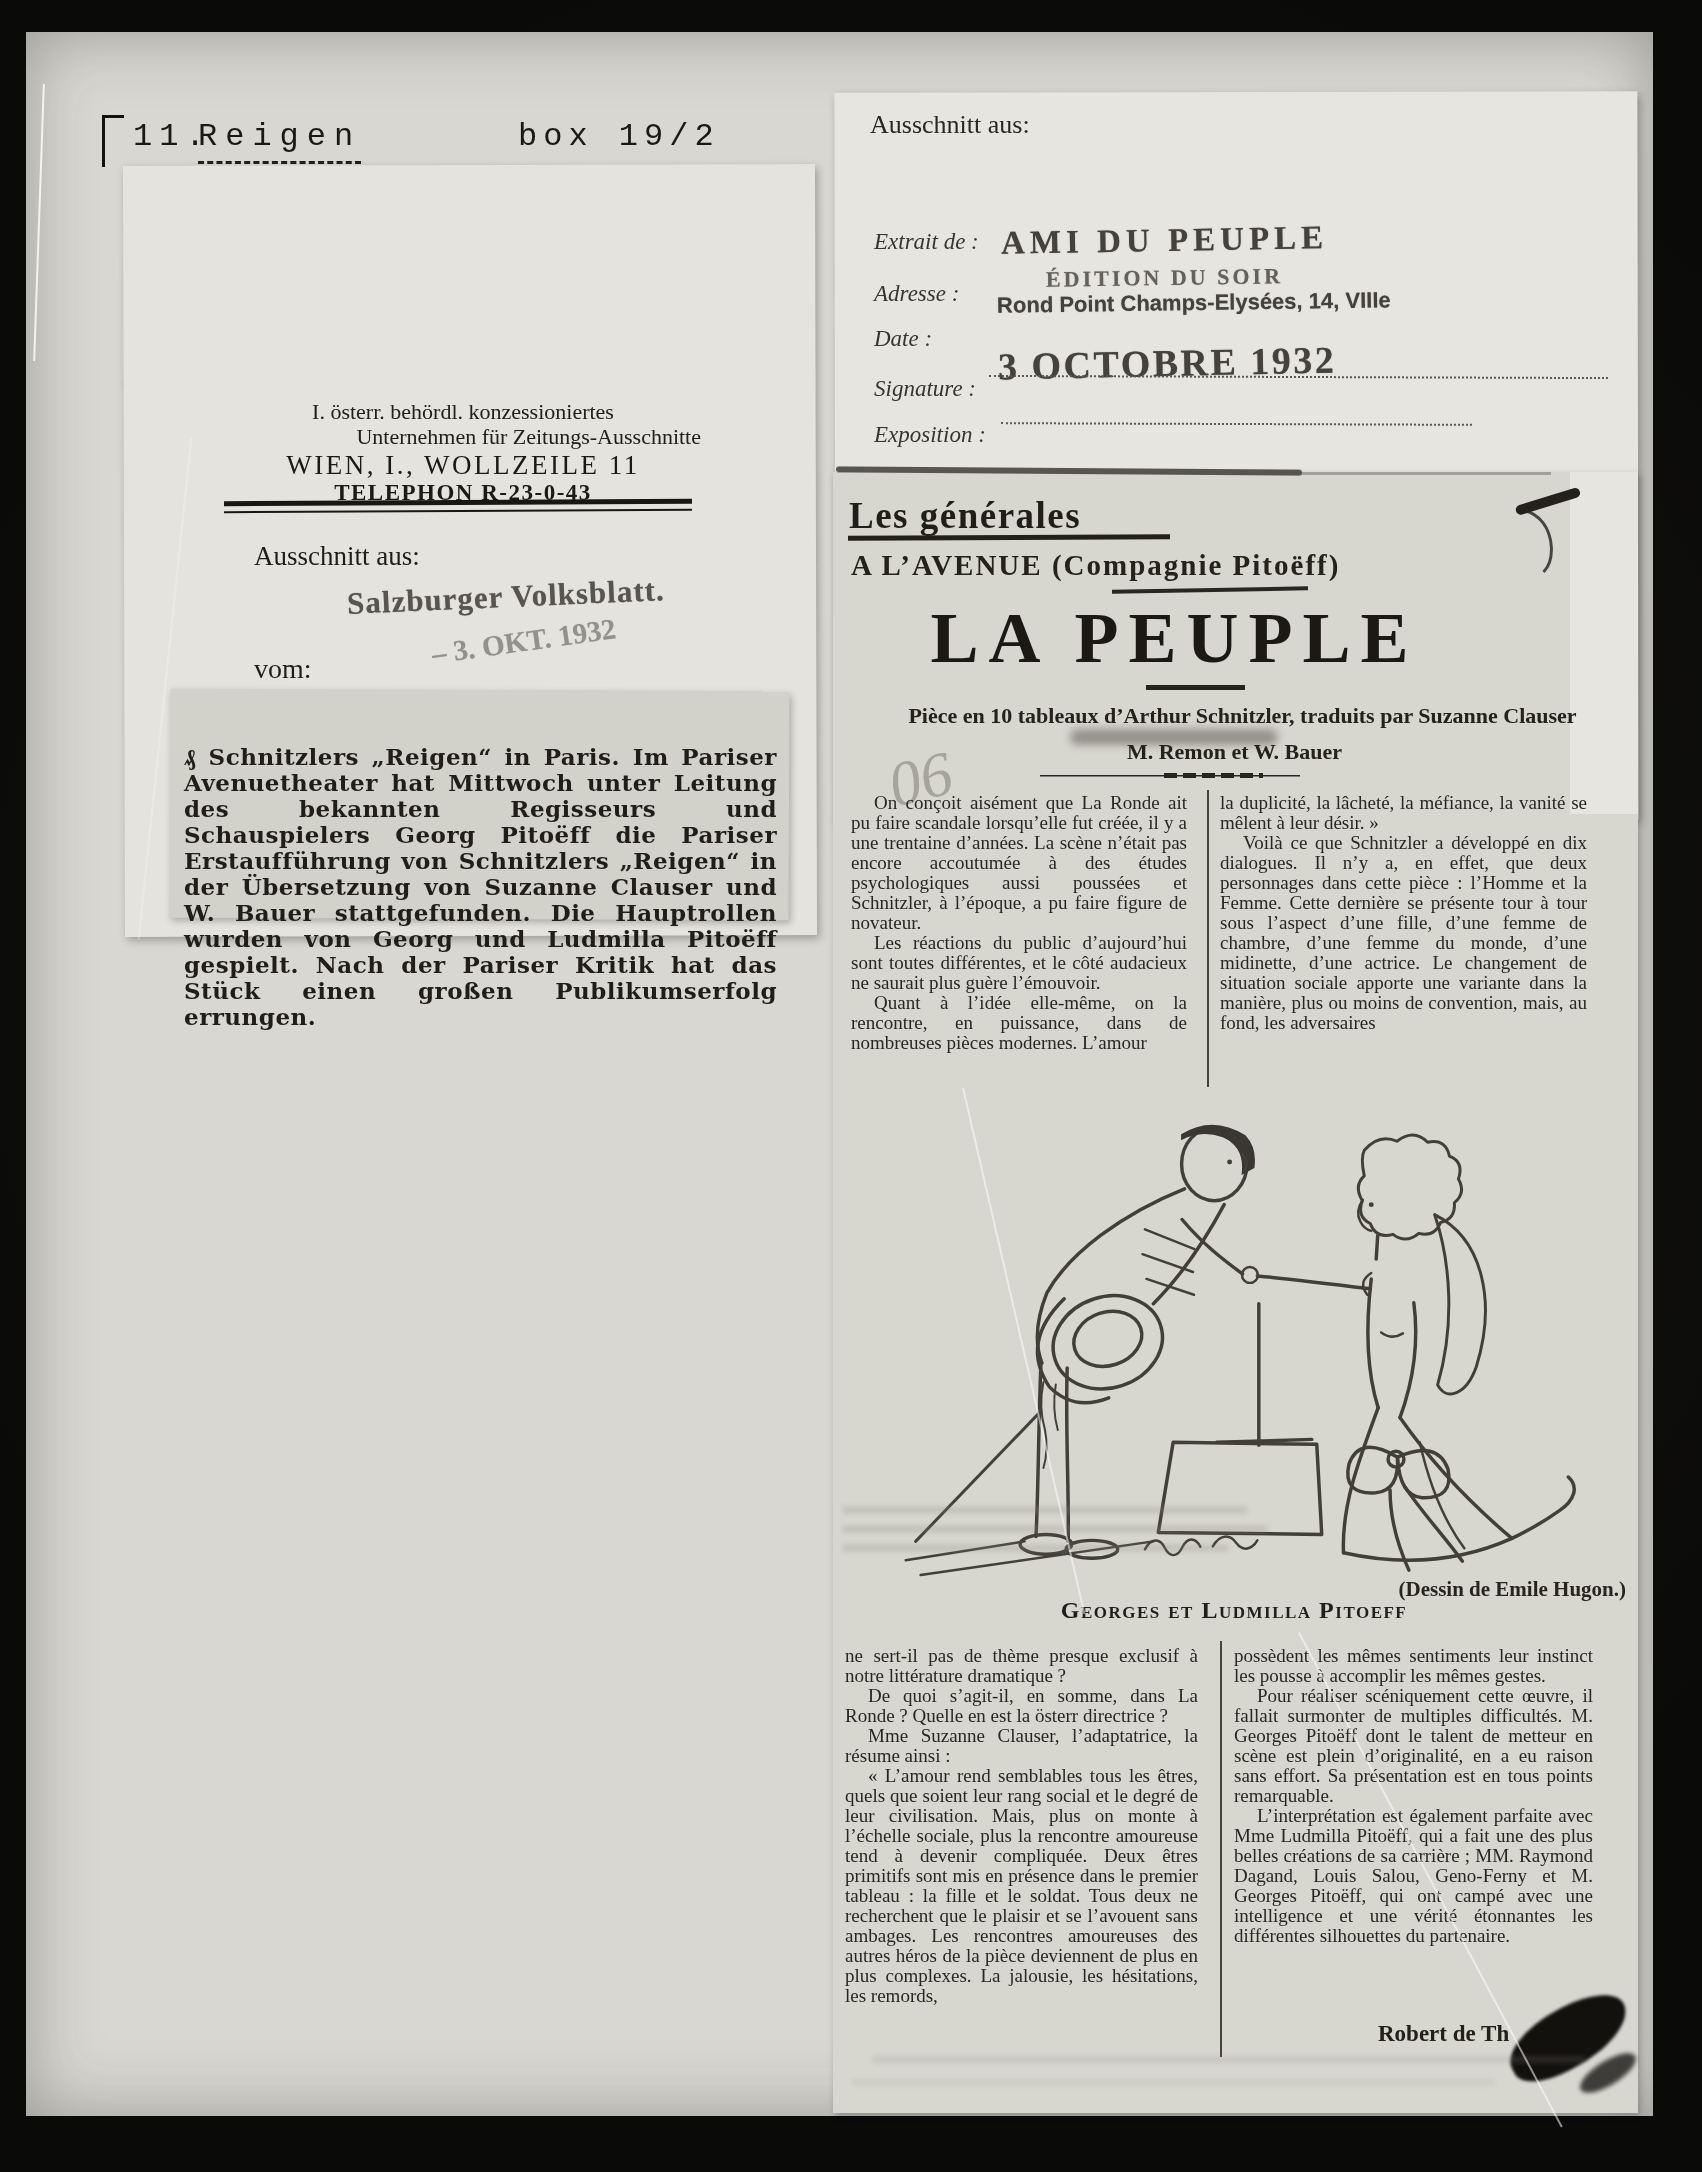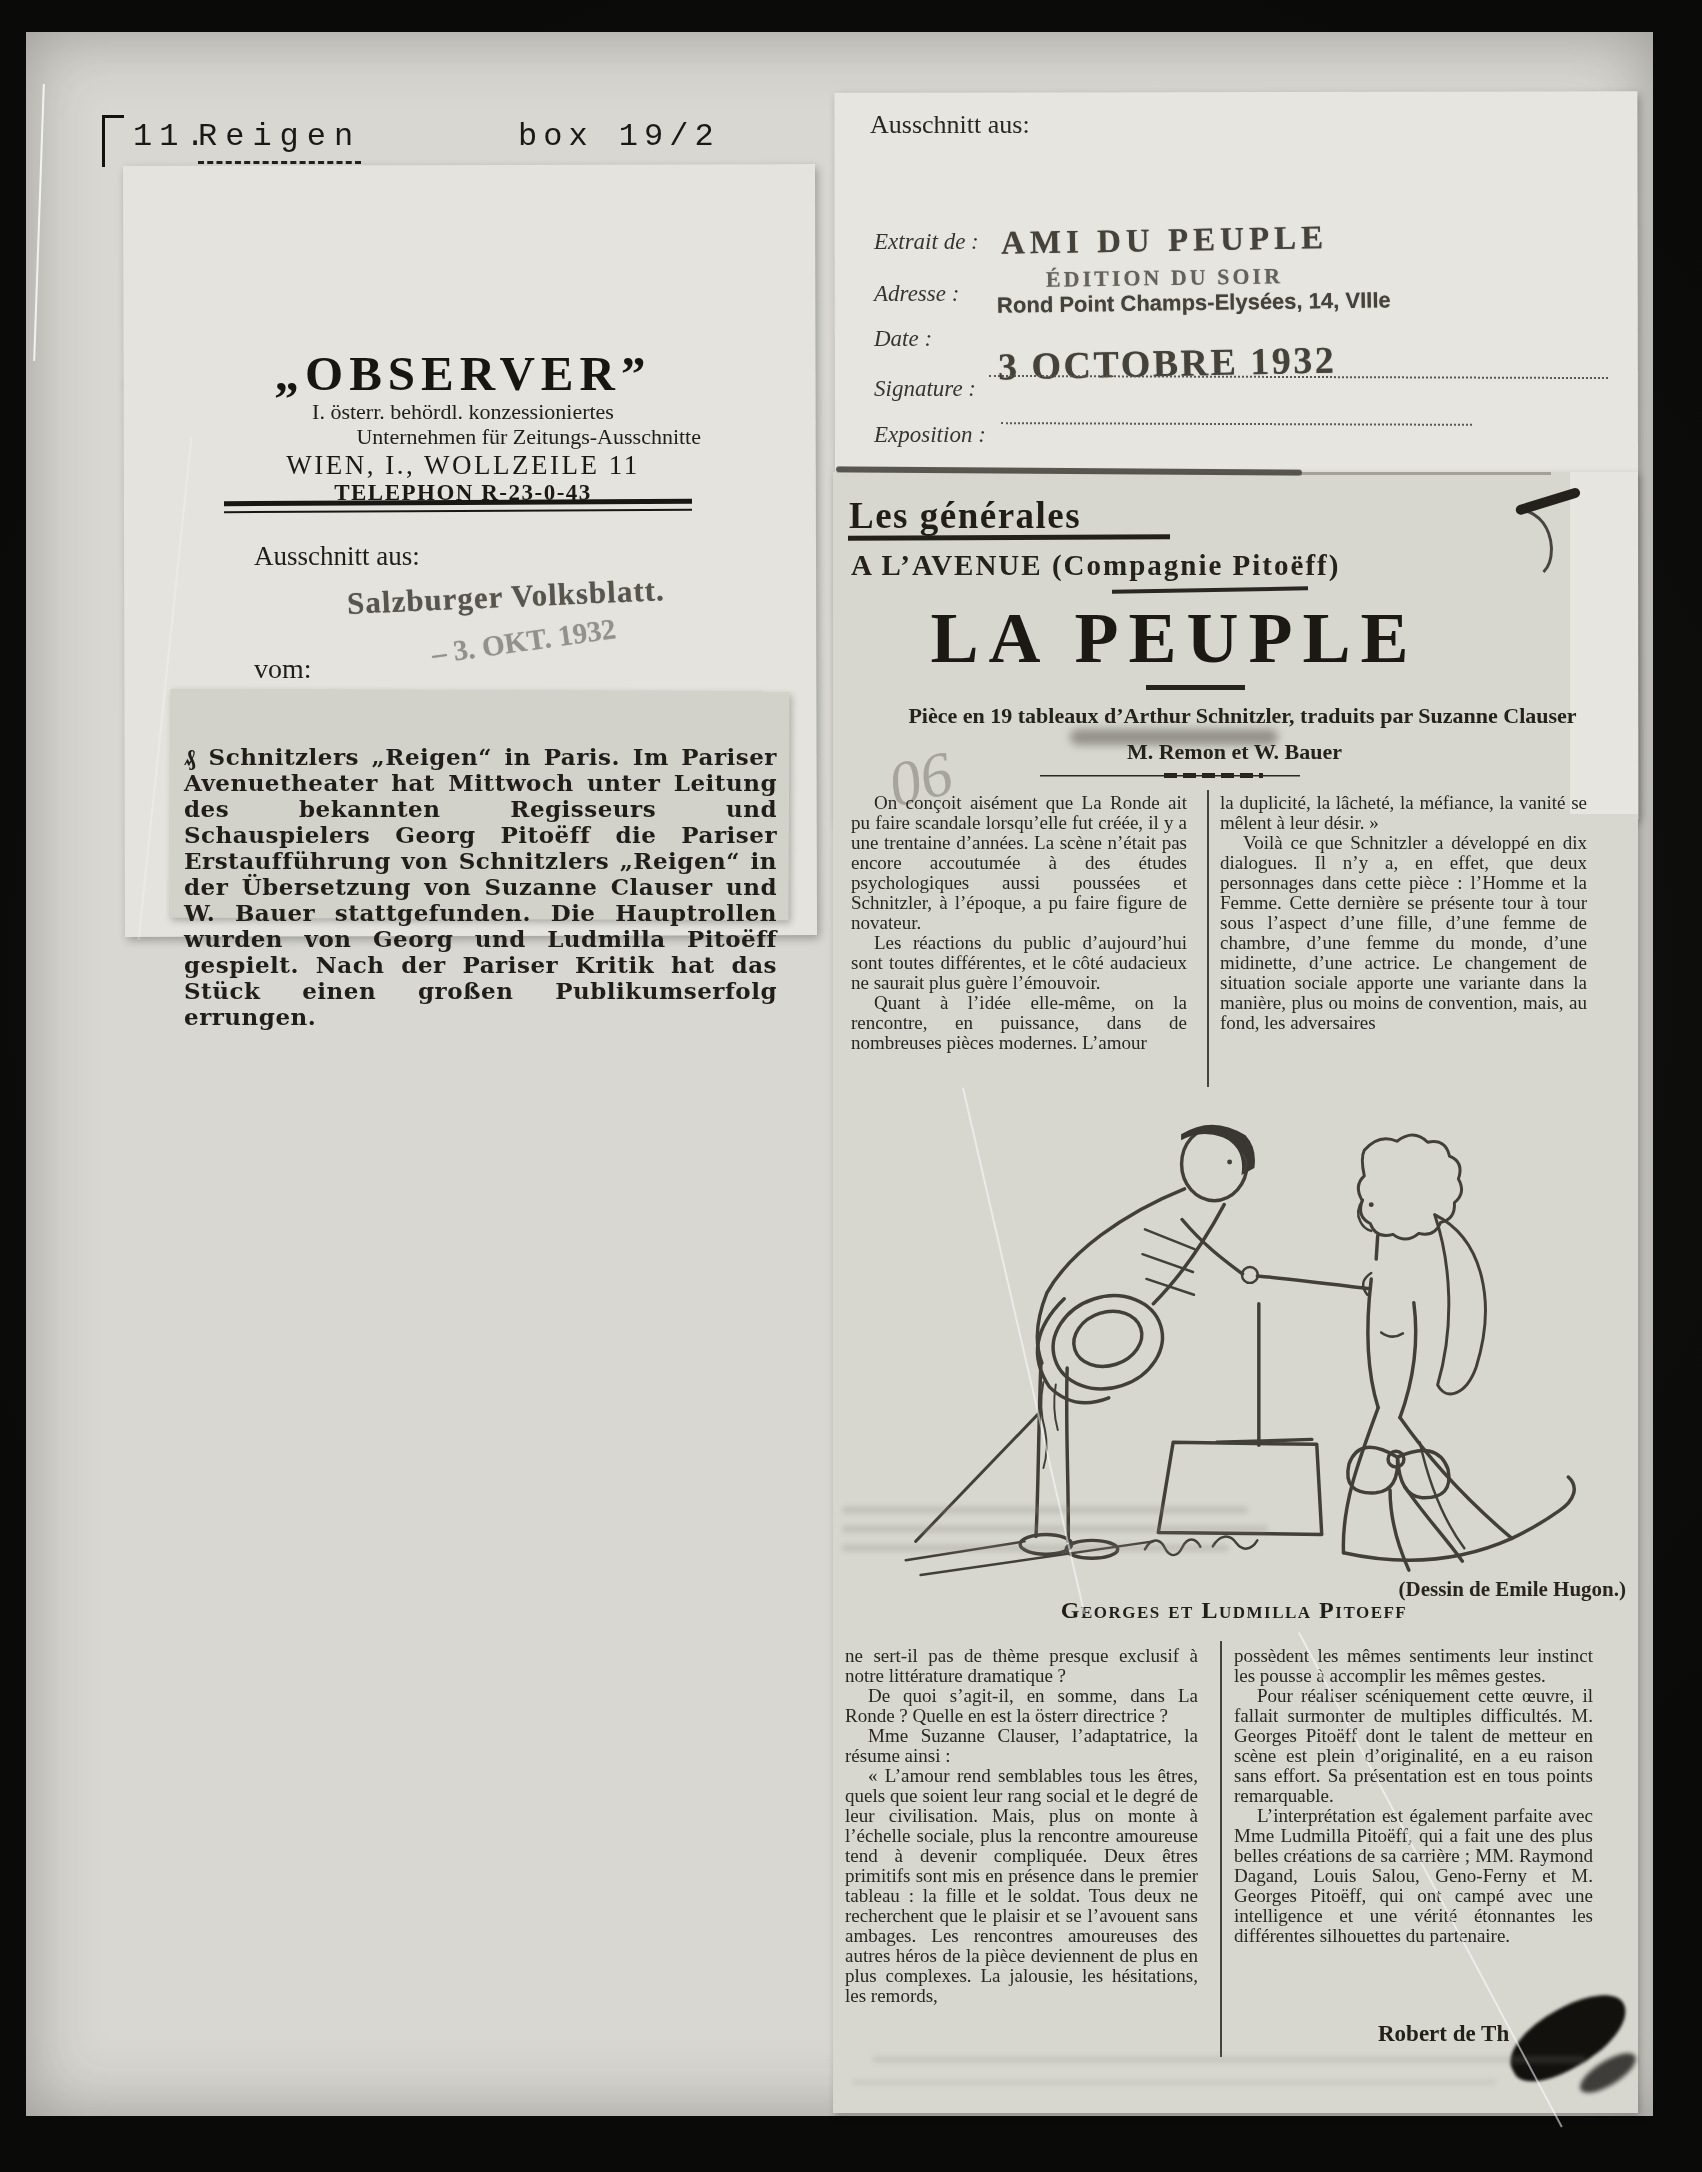--- a/index.html
+++ b/index.html
@@ -35,21 +35,20 @@
   <div class="abs" style="left:38px;top:84px;width:2px;height:277px;background:rgba(255,255,255,.8);transform:rotate(2deg);filter:blur(0.5px);"></div>
 
   <div class="abs" style="left:102px;top:115px;width:19px;height:49px;border-left:3px solid #14120f;border-top:3px solid #14120f;"></div>
   <div class="abs mono" style="left:133px;top:118px;font-size:32px;letter-spacing:7px;color:#1b1916;">11.</div>
   <div class="abs mono" style="left:198px;top:118px;font-size:32px;letter-spacing:8px;color:#1b1916;border-bottom:3px dashed #22201c;padding-bottom:6px;">Reigen</div>
   <div class="abs mono" style="left:518px;top:118px;font-size:32px;letter-spacing:6px;color:#1b1916;">box 19/2</div>
   <div class="abs ghost" style="left:124px;top:379px;width:525px;height:12px;"></div>
 
   <div class="abs sheet" style="left:124px;top:165px;width:692px;height:771px;transform:rotate(-0.15deg);"></div>
 
-  <div class="abs ctr" style="left:225px;top:345px;width:476px;font-size:49px;font-weight:bold;letter-spacing:6px;color:#181611;">„OBSERVER”</div>
   <div class="abs ctr" style="left:225px;top:399px;width:476px;font-size:22px;color:#23201b;">I. österr. behördl. konzessioniertes</div>
   <div class="abs ctr" style="left:225px;top:424px;width:476px;font-size:22px;color:#23201b;text-align:right;">Unternehmen für Zeitungs-Ausschnitte</div>
   <div class="abs ctr" style="left:225px;top:450px;width:476px;font-size:27px;letter-spacing:2.5px;color:#1d1a15;">WIEN, I., WOLLZEILE 11</div>
   <div class="abs ctr" style="left:225px;top:480px;width:476px;font-size:23px;font-weight:bold;letter-spacing:1.5px;color:#1d1a15;">TELEPHON R-23-0-43</div>
   <div class="abs" style="left:224px;top:500px;width:468px;height:5px;border-top:5.5px solid #191713;border-bottom:2.5px solid #191713;transform:rotate(-0.3deg);"></div>
 
   <div class="abs" style="left:254px;top:541px;font-size:27px;color:#211e19;">Ausschnitt aus:</div>
   <div class="abs stamp" style="left:347px;top:579px;font-size:31px;font-weight:bold;letter-spacing:1px;transform:rotate(-2.5deg);opacity:.88;">Salzburger Volksblatt.</div>
   <div class="abs" style="left:254px;top:653px;font-size:28px;color:#211e19;">vom:</div>
   <div class="abs stamp" style="left:431px;top:625px;font-size:29px;font-weight:bold;transform:rotate(-8deg);opacity:.5;">– 3. OKT. 1932</div>
@@ -80,21 +79,21 @@
 
   <div class="abs" style="left:836px;top:468px;width:466px;height:6px;background:#413e38;border-radius:3px;filter:blur(0.5px);transform:rotate(0.4deg);opacity:.85;"></div>
   <div class="abs" style="left:1293px;top:472px;width:258px;height:2.5px;background:#55524b;filter:blur(0.5px);opacity:.4;"></div>
 
   <div class="abs" style="left:849px;top:494px;font-size:37px;font-weight:bold;letter-spacing:1.5px;color:#211e18;">Les générales</div>
   <div class="abs" style="left:848px;top:535px;width:322px;height:4.5px;background:#23201a;transform:rotate(-0.3deg);"></div>
   <div class="abs" style="left:851px;top:549px;font-size:29px;font-weight:bold;letter-spacing:2px;color:#25221c;">A L’AVENUE (Compagnie Pitoëff)</div>
   <div class="abs" style="left:1112px;top:588px;width:196px;height:4px;background:#2a2722;transform:rotate(-1deg);"></div>
   <div class="abs ctr" style="left:887px;top:597px;width:575px;font-size:72px;font-weight:bold;letter-spacing:10px;color:#1c1914;">LA PEUPLE</div>
   <div class="abs" style="left:1146px;top:685px;width:99px;height:4.5px;background:#26231d;"></div>
-  <div class="abs ctr" style="left:847px;top:703px;width:791px;font-size:22px;font-weight:bold;color:#25221c;">Pièce en 19 tableaux d’Arthur Schnitzler, traduits par Suzanne Clauser</div>
+  <div class="abs ctr" style="left:847px;top:703px;width:791px;font-size:22px;font-weight:bold;color:#25221c;">Pièce en 10 tableaux d’Arthur Schnitzler, traduits par Suzanne Clauser</div>
   <div class="abs" style="left:1070px;top:729px;width:208px;height:16px;background:#5d5a53;border-radius:8px;filter:blur(4.5px);opacity:.55;"></div>
   <div class="abs ctr" style="left:937px;top:739px;width:595px;font-size:22px;font-weight:bold;color:#25221c;">M. Remon et W. Bauer</div>
   <div class="abs" style="left:1040px;top:773px;width:260px;height:5px;background:
      linear-gradient(#2a2722,#2a2722) 0 2px/260px 1.5px no-repeat,
      repeating-linear-gradient(90deg,#26231d 0 13px,transparent 13px 19px) 124px 0/99px 5px no-repeat;"></div>
 
   <div class="abs" style="left:889px;top:743px;font-size:63px;font-style:italic;color:rgba(72,67,59,.34);transform:rotate(-14deg);">06</div>
   <svg class="abs" style="left:1501px;top:486px;" width="84" height="89" viewBox="0 0 170 180">
     <path d="M150,14 L40,48" stroke="#24211c" stroke-width="20" stroke-linecap="round" fill="none"></path>
     <path d="M40,48 C80,54 100,88 102,124 C103,150 96,164 86,174" stroke="#24211c" stroke-width="6" fill="none" opacity=".8"></path>

